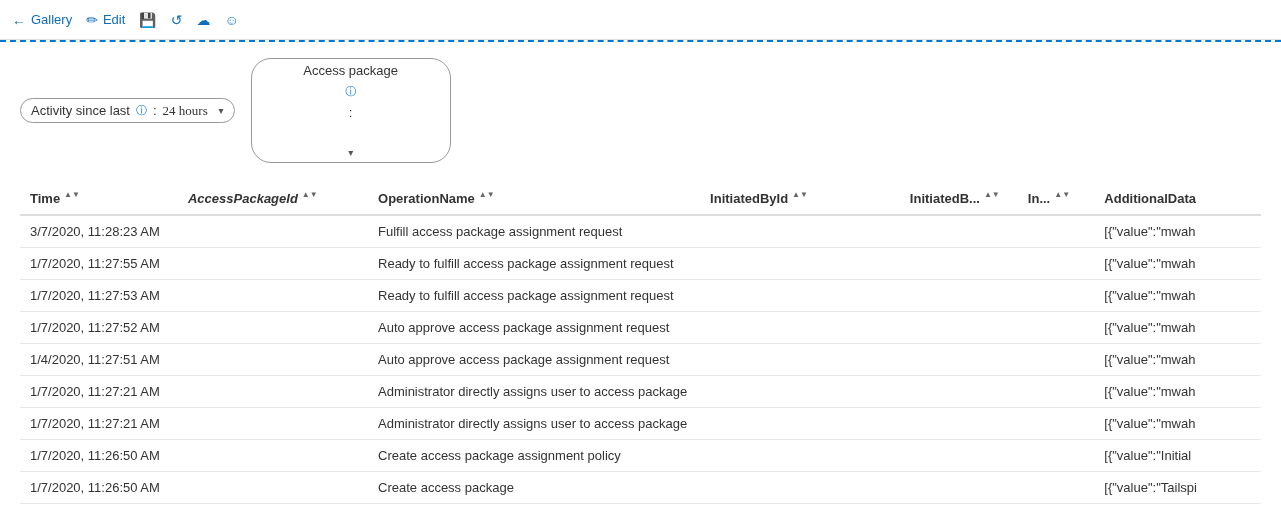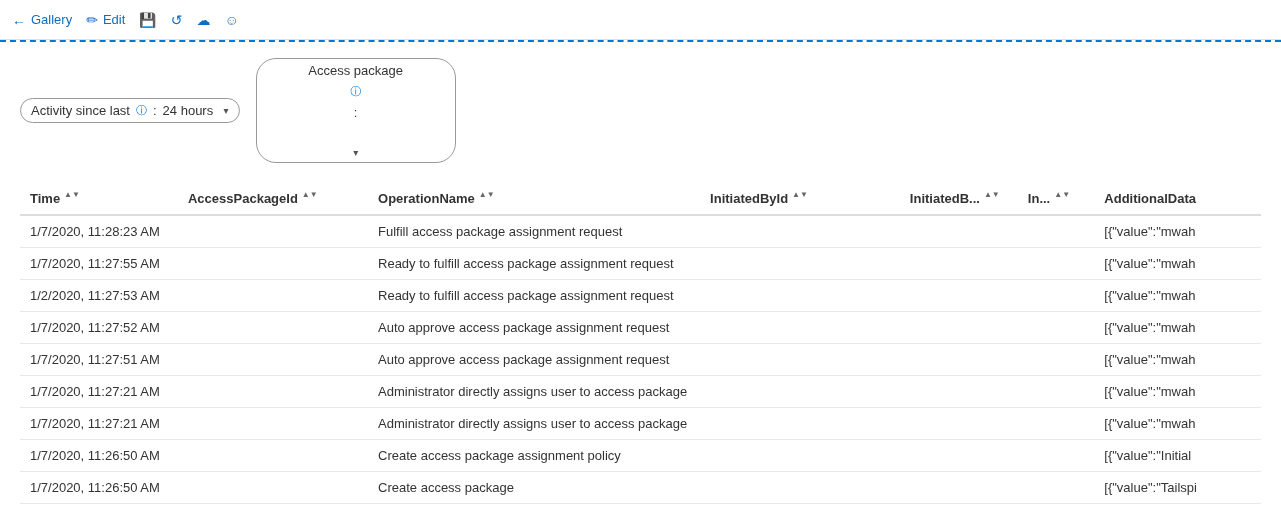--- a/index.html
+++ b/index.html
@@ -81,20 +81,21 @@
     .filter-select {
       border: none;
       outline: none;
       font-size: 13px;
       color: #333;
       background: transparent;
       cursor: pointer;
       appearance: none;
       -webkit-appearance: none;
       padding-right: 4px;
+      font-family: Liberation Serif, serif;
     }
 
     .filter-dropdown-icon {
       color: #555;
       font-size: 10px;
     }
 
     .filter-group-wide {
       min-width: 200px;
       flex-direction: column;
@@ -138,21 +139,21 @@
       border-bottom: 1px solid #e8e8e8;
       font-size: 13px;
       color: #333;
       white-space: nowrap;
       overflow: hidden;
       text-overflow: ellipsis;
       max-width: 300px;
     }
 
     .col-time { width: 160px; }
-    .col-pkgid { width: 200px; }
+    .col-pkgid { width: 200px; font-style: italic; }
     .col-opname { width: 340px; }
     .col-initbyid { width: 220px; }
     .col-initb { width: 120px; margin-top: 40px; }
     .col-in { width: 80px; }
     .col-addldata { width: 180px; }
 
     .th-inner {
       display: inline-flex;
       align-items: flex-start;
     }
@@ -256,57 +257,57 @@
         </th>
         <th class="col-addldata">
           <span class="th-inner">
             <span>AdditionalData</span>
           </span>
         </th>
       </tr>
     </thead>
     <tbody id="table-body">
     <tr>
-          <td>1/7/2020, 11:28:23 AM</td>
+          <td>3/7/2020, 11:28:23 AM</td>
           <td></td>
           <td>Fulfill access package assignment request</td>
           <td></td>
           <td></td>
           <td></td>
           <td>[{"value":"mwah</td>
         </tr>
         <tr>
           <td>1/7/2020, 11:27:55 AM</td>
           <td></td>
           <td>Ready to fulfill access package assignment request</td>
           <td></td>
           <td></td>
           <td></td>
           <td>[{"value":"mwah</td>
         </tr>
         <tr>
-          <td>1/2/2020, 11:27:53 AM</td>
+          <td>1/7/2020, 11:27:53 AM</td>
           <td></td>
           <td>Ready to fulfill access package assignment request</td>
           <td></td>
           <td></td>
           <td></td>
           <td>[{"value":"mwah</td>
         </tr>
         <tr>
           <td>1/7/2020, 11:27:52 AM</td>
           <td></td>
           <td>Auto approve access package assignment request</td>
           <td></td>
           <td></td>
           <td></td>
           <td>[{"value":"mwah</td>
         </tr>
         <tr>
-          <td>1/7/2020, 11:27:51 AM</td>
+          <td>1/4/2020, 11:27:51 AM</td>
           <td></td>
           <td>Auto approve access package assignment request</td>
           <td></td>
           <td></td>
           <td></td>
           <td>[{"value":"mwah</td>
         </tr>
         <tr>
           <td>1/7/2020, 11:27:21 AM</td>
           <td></td>

